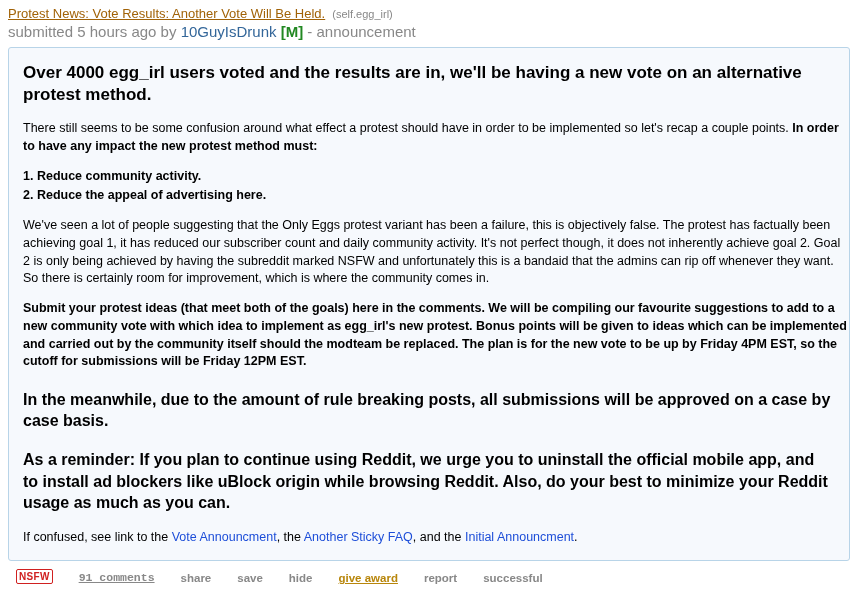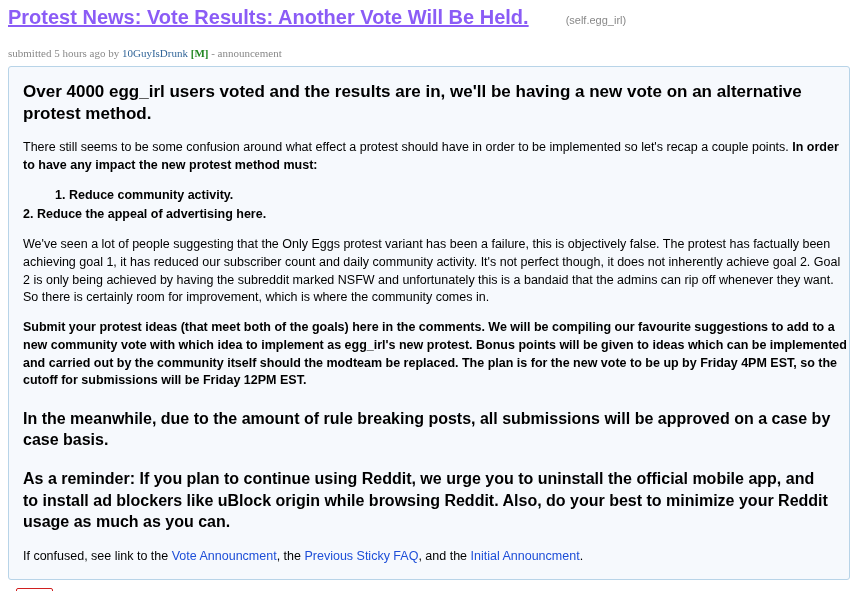--- a/index.html
+++ b/index.html
@@ -18,36 +18,34 @@
   .post {
     padding: 6px 8px 0 8px;
   }
   .title-line {
     display: flex;
     align-items: baseline;
     gap: 7px;
     white-space: nowrap;
   }
   .post-title {
-    font-size: 20px;
-    font-weight: bold;
-    color: #8b5cf6;
+    font-size: 13px;
+    font-weight: normal;
+    color: #a16207;
     letter-spacing: 0;
   }
   .domain {
     font-size: 11px;
     color: #888888;
-    margin-left: 30px;
   }
   .tagline {
-    margin-top: 18px;
-    font-size: 11px;
+    margin-top: 2px;
+    font-size: 15px;
     color: #888888;
     white-space: nowrap;
-    font-family: Liberation Serif, serif;
   }
   .tagline a {
     color: #369;
     text-decoration: none;
   }
   .tagline .mod {
     color: #228822;
     font-weight: bold;
   }
   .tagline .flair {
@@ -72,43 +70,42 @@
     font-size: 16px;
     font-weight: bold;
     line-height: 1.32;
   }
   .usertext p {
     margin: 0 0 12px 0;
     font-size: 12.5px;
   }
   .usertext p.tight {
     margin-bottom: 2px;
-    margin-left: 32px;
   }
   .usertext p.last {
     margin-bottom: 2px;
   }
   .usertext strong {
     font-weight: bold;
   }
   .usertext a {
     color: #1d4ed8;
     text-decoration: none;
   }
   .bold-block {
     font-weight: bold;
   }
   .flat-list {
     margin-top: 8px;
     padding: 0 0 0 8px;
     font-size: 11.5px;
     color: #888888;
     display: flex;
-    align-items: center;
-    gap: 9px;
+    align-items: flex-end;
+    gap: 26px;
     white-space: nowrap;
   }
   .flat-list .nsfw {
     border: 1px solid #d02020;
     color: #d02020;
     font-size: 10px;
     font-weight: bold;
     padding: 0 2px;
     line-height: 13px;
     border-radius: 2px;
@@ -168,21 +165,21 @@
 
     <p class="bold-block">
       <strong>Submit your protest ideas (that meet both of the goals) here in the comments. We will be compiling our favourite suggestions to add to a new community vote with which idea to implement as egg_irl's new protest. Bonus points will be given to ideas which can be implemented and carried out by the community itself should the modteam be replaced. The plan is for the new vote to be up by Friday 4PM EST, so the cutoff for submissions will be Friday 12PM EST.</strong>
     </p>
 
     <h2>In the meanwhile, due to the amount of rule breaking posts, all submissions will be approved on a case by case basis.</h2>
 
     <h2>As a reminder: If you plan to continue using Reddit, we urge you to uninstall the official mobile app, and to install ad blockers like uBlock origin while browsing Reddit. Also, do your best to minimize your Reddit usage as much as you can.</h2>
 
     <p class="last">
-      <span>If confused, see link to the </span><a href="#">Vote Announcment</a><span>, the </span><a href="#">Previous Sticky FAQ</a><span>, and the </span><a href="#">Initial Announcment</a><span>.</span>
+      <span>If confused, see link to the </span><a href="#">Vote Announcment</a><span>, the </span><a href="#">Another Sticky FAQ</a><span>, and the </span><a href="#">Initial Announcment</a><span>.</span>
     </p>
 
   </div>
 
   <div class="flat-list">
     <span class="nsfw">NSFW</span>
     <a class="comments" href="#">91 comments</a>
     <a class="item" href="#">share</a>
     <a class="item" href="#">save</a>
     <a class="item" href="#">hide</a>

